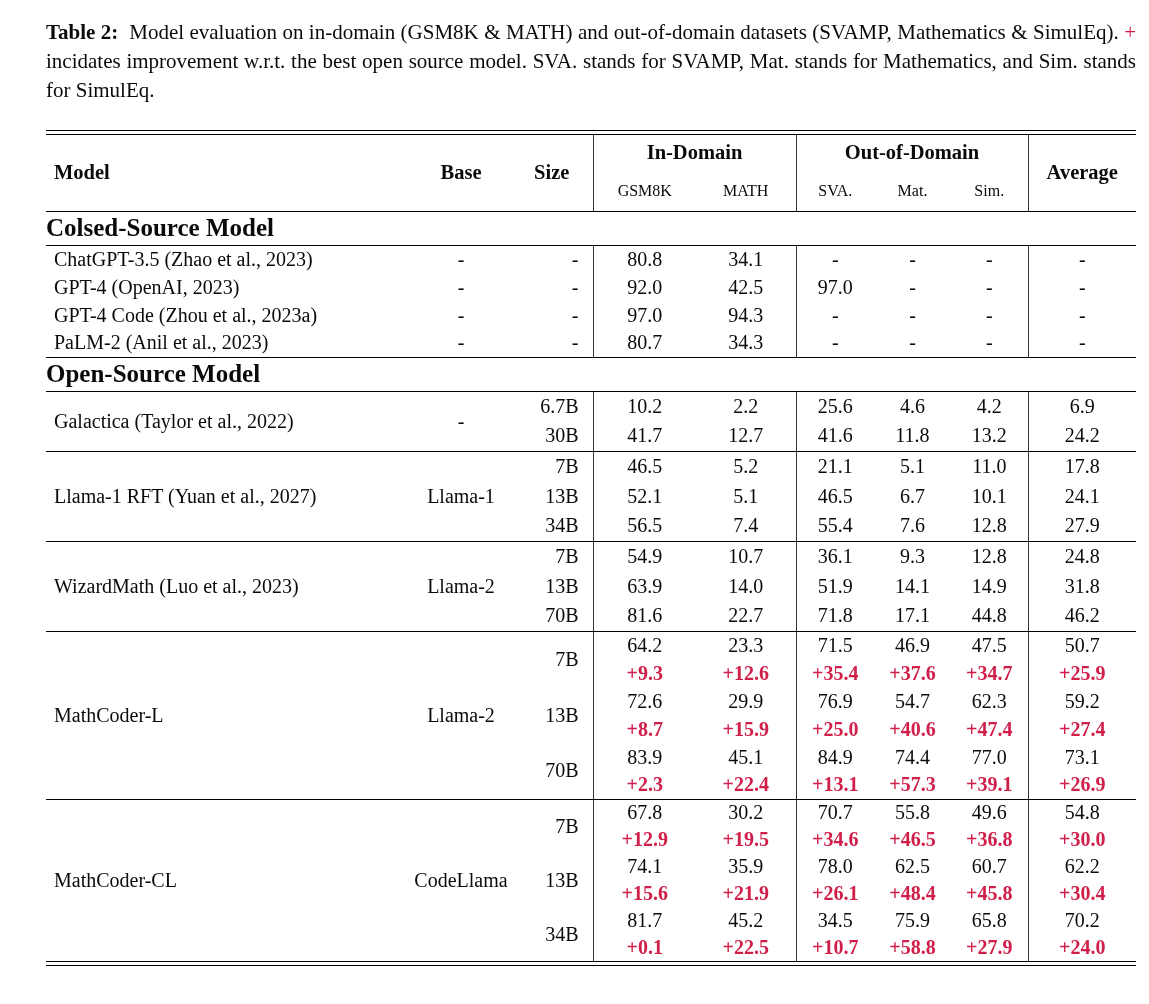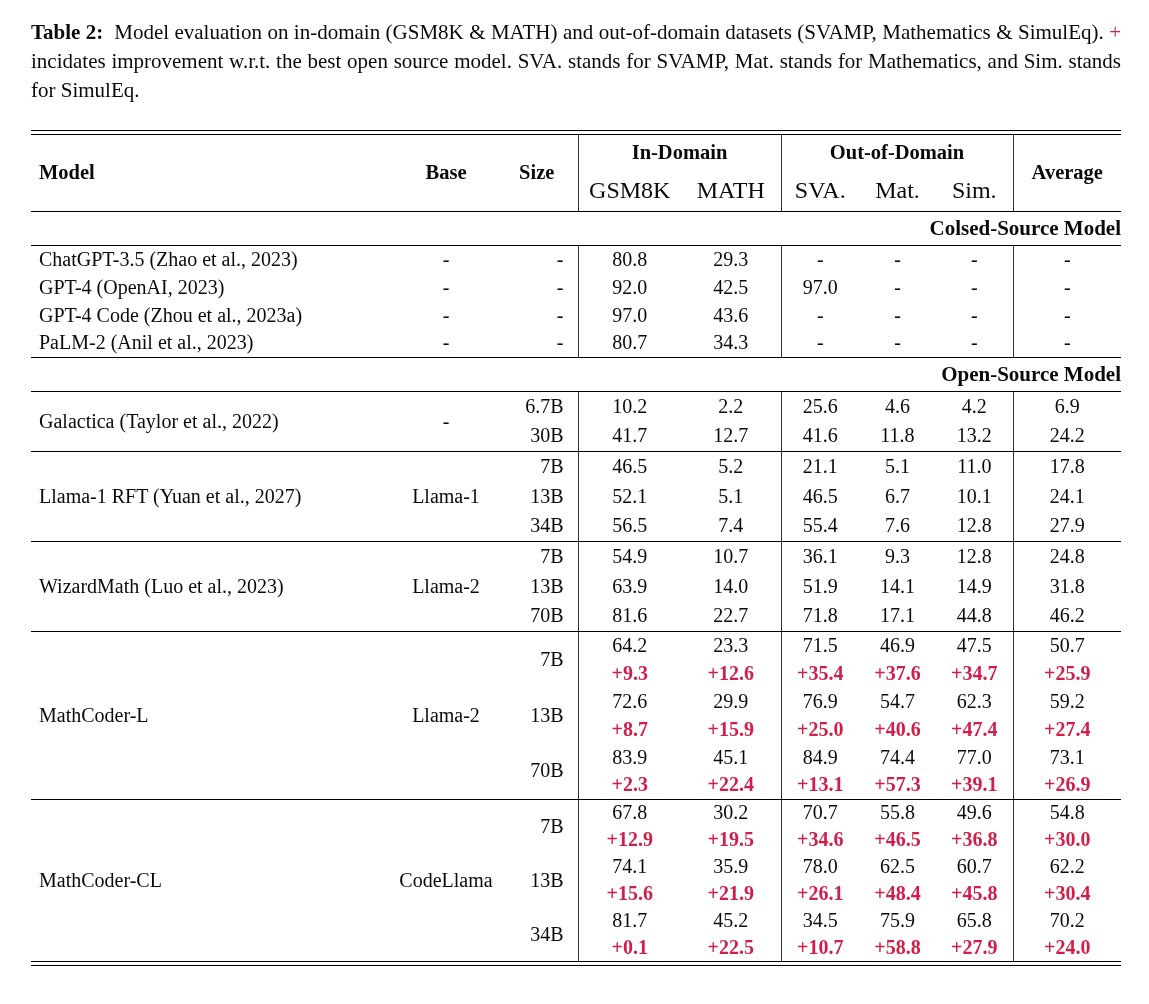--- a/index.html
+++ b/index.html
@@ -1,21 +1,21 @@
 <!DOCTYPE html>
 <html style="--red: #d0204a;"><head>
 <meta charset="utf-8">
 <style>
   html,body{margin:0;padding:0;background:#ffffff;}
   body{
     width:1149px;height:1004px;overflow:hidden;
     font-family:"Liberation Serif","DejaVu Serif",serif;
     color:#0a0a0a;
   }
-  #page{padding:18px 29px 0 31px;}
+  #page{padding:18px 29px 0 46px;}
   
   #caption{
     width:1090px;font-size:21px;line-height:29px;text-align:justify;
     margin:0 0 25px 0;
   }
   #caption .cap-label{font-weight:bold;}
   .red{color:var(--red,#d0204a);}
   
   .dbl-rule{
     width:1090px;height:3px;
@@ -32,26 +32,26 @@
   tr.sect{height:34px;}
   tr.h28{height:28px;}
   tr.h30{height:30px;}
   tr.h27{height:27px;}
   td.model{text-align:left;padding-left:8px;}
   td.size{text-align:right;padding-right:14px;}
   td.vl{border-left:1.5px solid #333;}
   td.hb{border-bottom:1.6px solid #000;}
   td.gb{border-bottom:1.6px solid #000;}
   td.sect-td{
-    font-weight:bold;font-size:21px;text-align:right;
+    font-weight:bold;font-size:25px;text-align:left;
     border-top:1.6px solid #000;border-bottom:1.6px solid #000;
   }
   td.delta{font-weight:bold;color:var(--red,#d0204a);}
   td.hcell{font-weight:bold;font-size:20.5px;}
-  td.shcell{font-size:24px;}
+  td.shcell{font-size:16px;}
 </style>
 </head>
 <body>
 
 <div id="page">
 
   <p id="caption"><span class="cap-label">Table 2:</span>&nbsp; <span>Model evaluation on in-domain (GSM8K &amp; MATH) and out-of-domain datasets (SVAMP, Mathematics &amp; SimulEq).</span>
     <span class="red">+</span> <span>incidates improvement w.r.t. the best open source model. SVA. stands for SVAMP, Mat. stands for Mathematics, and Sim. stands for SimulEq.</span></p>
 
   <div class="dbl-rule"></div>
@@ -87,21 +87,21 @@
     </thead>
     <tbody id="tbody">
         <tr class="sect">
           <td class="sect-td" colspan="9">Colsed-Source Model</td>
         </tr>
         <tr class="h28">
           <td class="model" rowspan="1">ChatGPT-3.5 (Zhao et al., 2023)</td>
           <td class="" rowspan="1">-</td>
           <td class="size" rowspan="1">-</td>
           <td class="num vl">80.8</td>
-          <td class="num">29.3</td>
+          <td class="num">34.1</td>
           <td class="num vl">-</td>
           <td class="num">-</td>
           <td class="num">-</td>
           <td class="num vl">-</td>
         </tr>
         <tr class="h28">
           <td class="model" rowspan="1">GPT-4 (OpenAI, 2023)</td>
           <td class="" rowspan="1">-</td>
           <td class="size" rowspan="1">-</td>
           <td class="num vl">92.0</td>
@@ -109,21 +109,21 @@
           <td class="num vl">97.0</td>
           <td class="num">-</td>
           <td class="num">-</td>
           <td class="num vl">-</td>
         </tr>
         <tr class="h28">
           <td class="model" rowspan="1">GPT-4 Code (Zhou et al., 2023a)</td>
           <td class="" rowspan="1">-</td>
           <td class="size" rowspan="1">-</td>
           <td class="num vl">97.0</td>
-          <td class="num">43.6</td>
+          <td class="num">94.3</td>
           <td class="num vl">-</td>
           <td class="num">-</td>
           <td class="num">-</td>
           <td class="num vl">-</td>
         </tr>
         <tr class="h28">
           <td class="model" rowspan="1">PaLM-2 (Anil et al., 2023)</td>
           <td class="" rowspan="1">-</td>
           <td class="size" rowspan="1">-</td>
           <td class="num vl">80.7</td>

